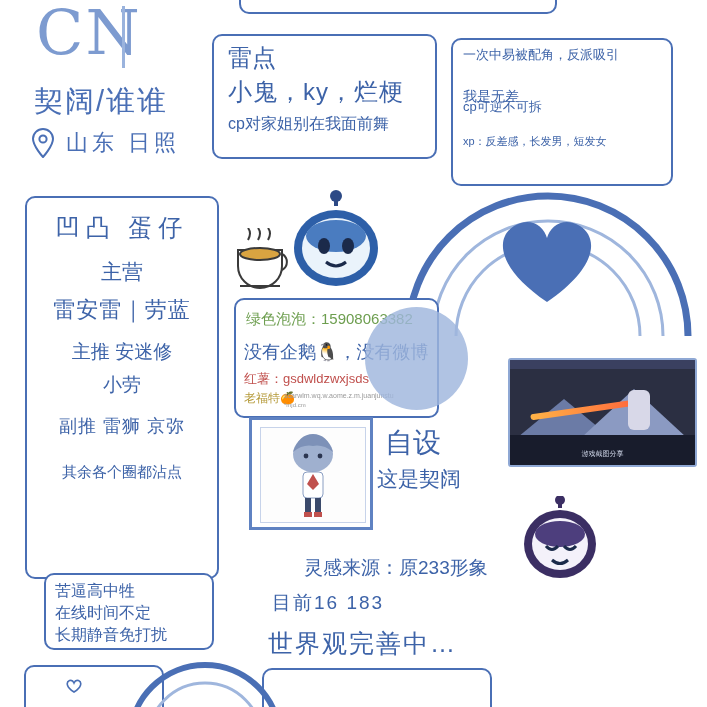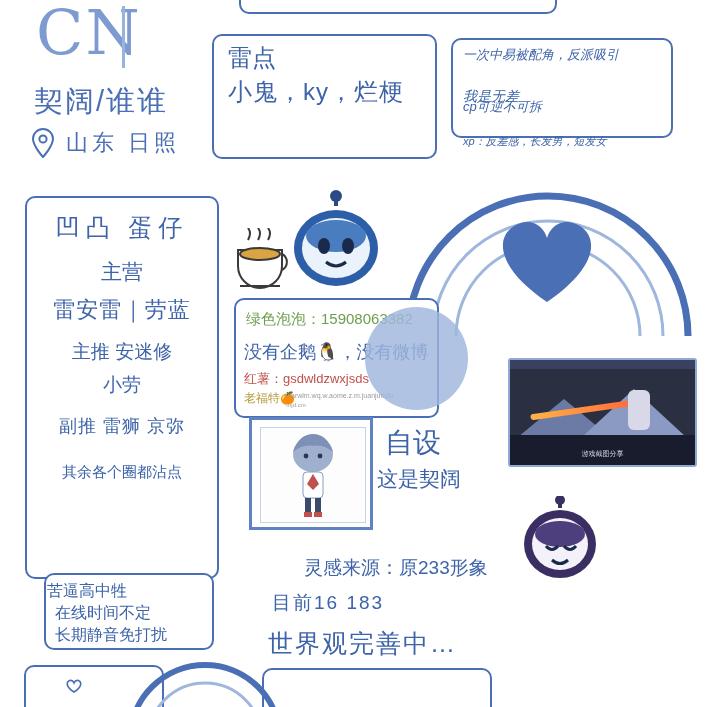--- a/index.html
+++ b/index.html
@@ -41,21 +41,21 @@
   .pin{width:26px;height:30px;position:relative;display:inline-block;}
   .pin svg{display:block;}
 
   
   #topbox-blank{left:239px;top:-14px;width:318px;height:28px;}
   #leidian-box{left:212px;top:34px;width:225px;height:125px;padding-left:24px;}
   #leidian-title{position:absolute;left:14px;top:6px;font-size:24px;}
   #leidian-l1{position:absolute;left:14px;top:40px;font-size:24px;letter-spacing:1px;}
   #leidian-l2{position:absolute;left:14px;top:78px;font-size:16px;}
 
-  #pref-box{left:451px;top:38px;width:222px;height:100px;font-style:italic;}
+  #pref-box{left:451px;top:38px;width:222px;height:148px;}
   #pref-l1{position:absolute;left:10px;top:6px;font-size:13px;}
   #pref-l2{position:absolute;left:10px;top:48px;font-size:14px;}
   #pref-l3{position:absolute;left:10px;top:58px;font-size:13px;}
   #pref-l4{position:absolute;left:10px;top:94px;font-size:11px;}
 
   
   #main-box{left:25px;top:196px;width:194px;height:383px;}
   #mb-games{position:absolute;left:0;right:0;top:14px;text-align:center;font-size:24px;letter-spacing:6px;}
   #mb-main-label{position:absolute;left:0;right:0;top:60px;text-align:center;font-size:21px;}
   #mb-ships{position:absolute;left:0;right:0;top:97px;text-align:center;font-size:22px;letter-spacing:1px;}
@@ -82,21 +82,21 @@
   #self-frame{left:249px;top:417px;width:124px;height:113px;border:3px solid #5f82c2;}
   #self-inner{position:absolute;left:8px;top:7px;width:104px;height:94px;border:1px solid #c7d3ea;background:#fdfdfd;}
   #self-title{position:absolute;left:385px;top:424px;font-size:28px;}
   #self-sub{position:absolute;left:377px;top:465px;font-size:21px;}
   #insp-line{position:absolute;left:272px;top:555px;font-size:19px;margin-left:32px;}
   #cur-line{position:absolute;left:272px;top:590px;font-size:19px;letter-spacing:2px;}
   #world-line{position:absolute;left:268px;top:627px;font-size:25px;letter-spacing:2px;}
 
   
   #note-box{left:44px;top:573px;width:170px;height:77px;}
-  #n1{position:absolute;left:1px;top:6px;font-size:16px;}
+  #n1{position:absolute;left:9px;top:6px;font-size:16px;}
   #n2{position:absolute;left:9px;top:28px;font-size:16px;}
   #n3{position:absolute;left:9px;top:50px;font-size:16px;}
 
   
   #bl-box{left:24px;top:665px;width:140px;height:60px;}
   #heart-small{position:absolute;left:66px;top:679px;width:16px;height:14px;}
   #bottom-mid-box{left:262px;top:668px;width:230px;height:60px;}
 
   
   #emoji-top{position:absolute;left:290px;top:190px;width:92px;height:100px;}
@@ -137,20 +137,21 @@
     </svg>
   </span>
   <span>山东  日照</span>
 </div>
 
 <div class="card box" id="topbox-blank"></div>
 
 <div class="card box" id="leidian-box">
   <div id="leidian-title">雷点</div>
   <div id="leidian-l1">小鬼，ky，烂梗</div>
+  <div id="leidian-l2">cp对家姐别在我面前舞</div>
 </div>
 
 <div class="card box" id="pref-box">
   <div id="pref-l1">一次中易被配角，反派吸引</div>
   <div id="pref-l2">我是无差</div>
   <div id="pref-l3">cp可逆不可拆</div>
   <div id="pref-l4">xp：反差感，长发男，短发女</div>
 </div>
 
 <div class="card box" id="main-box">

